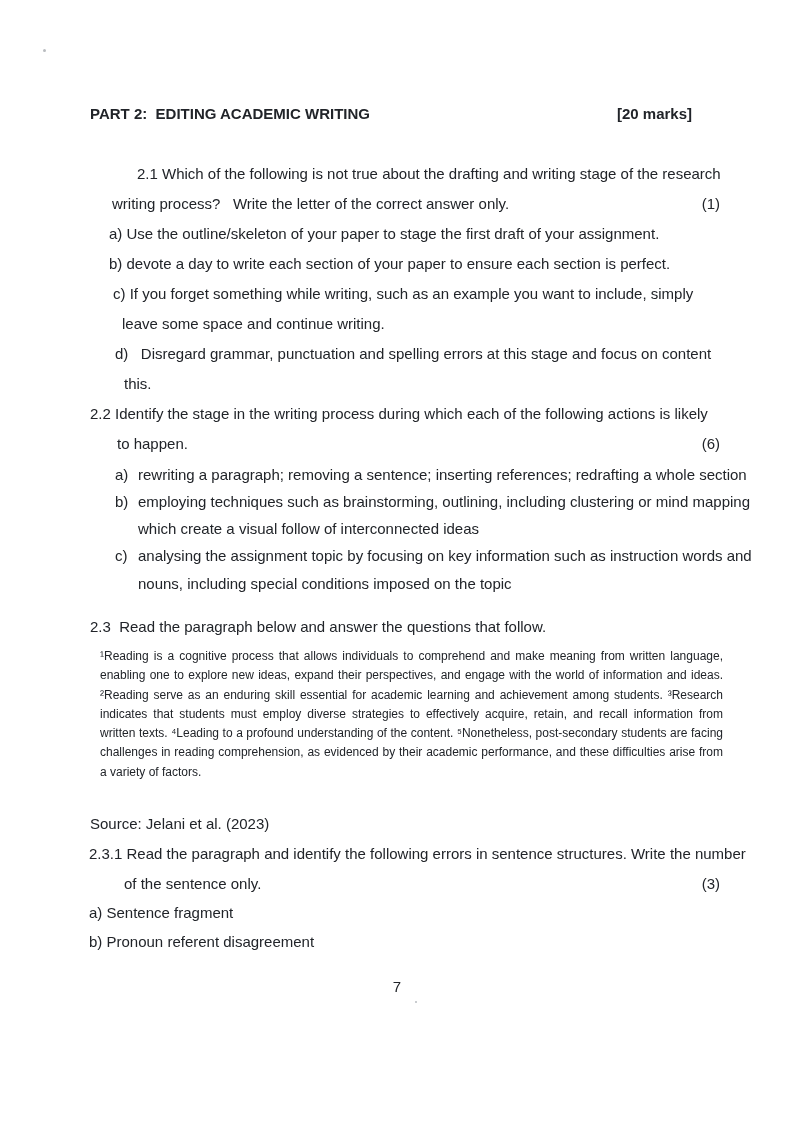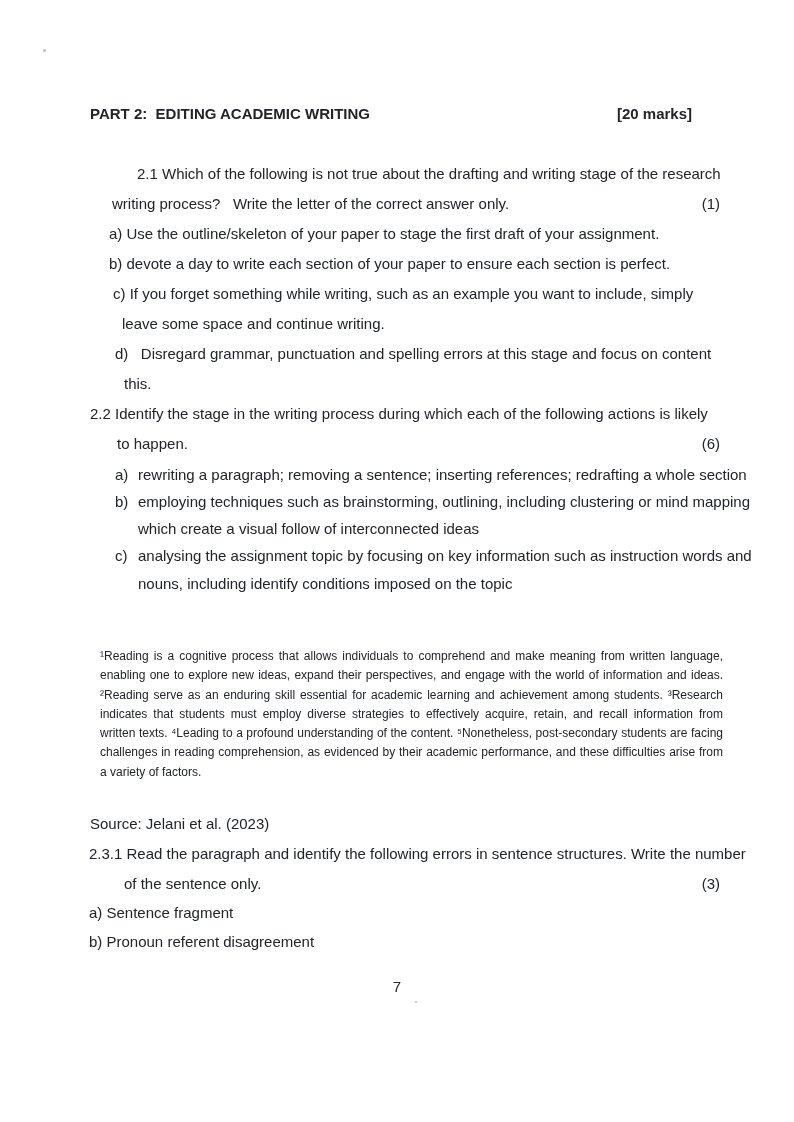--- a/index.html
+++ b/index.html
@@ -74,22 +74,23 @@
   <div class="line" style="left:124px;top:374px;">this.</div>
 
   <div class="line" style="left:90px;top:404px;">2.2 Identify the stage in the writing process during which each of the following actions is likely</div>
   <div class="line" style="left:117px;top:434px;">to happen.</div>
   <div class="marks" style="top:434px;">(6)</div>
 
   <div class="line" style="left:115px;top:465px;"><span class="list-marker">a)</span><span>rewriting a paragraph; removing a sentence; inserting references; redrafting a whole section</span></div>
   <div class="line" style="left:115px;top:492px;"><span class="list-marker">b)</span><span>employing techniques such as brainstorming, outlining, including clustering or mind mapping</span></div>
   <div class="line" style="left:138px;top:519px;">which create a visual follow of interconnected ideas</div>
   <div class="line" style="left:115px;top:546px;"><span class="list-marker">c)</span><span>analysing the assignment topic by focusing on key information such as instruction words and</span></div>
-  <div class="line" style="left:138px;top:574px;">nouns, including identify conditions imposed on the topic</div>
+  <div class="line" style="left:138px;top:574px;">nouns, including special conditions imposed on the topic</div>
 
+  <div class="line" style="left:90px;top:617px;">2.3  Read the paragraph below and answer the questions that follow.</div>
   <div class="para" style="top:647px;">¹Reading is a cognitive process that allows individuals to comprehend and make meaning from written language, enabling one to explore new ideas, expand their perspectives, and engage with the world of information and ideas. ²Reading serve as an enduring skill essential for academic learning and achievement among students. ³Research indicates that students must employ diverse strategies to effectively acquire, retain, and recall information from written texts. ⁴Leading to a profound understanding of the content. ⁵Nonetheless, post-secondary students are facing challenges in reading comprehension, as evidenced by their academic performance, and these difficulties arise from a variety of factors.</div>
   <div class="line" style="left:90px;top:814px;">Source: Jelani et al. (2023)</div>
 
   <div class="line" style="left:89px;top:844px;">2.3.1 Read the paragraph and identify the following errors in sentence structures. Write the number</div>
   <div class="line" style="left:124px;top:874px;">of the sentence only.</div>
   <div class="marks" style="top:874px;">(3)</div>
 
   <div class="line" style="left:89px;top:903px;">a) Sentence fragment</div>
   <div class="line" style="left:89px;top:932px;">b) Pronoun referent disagreement</div>
 

